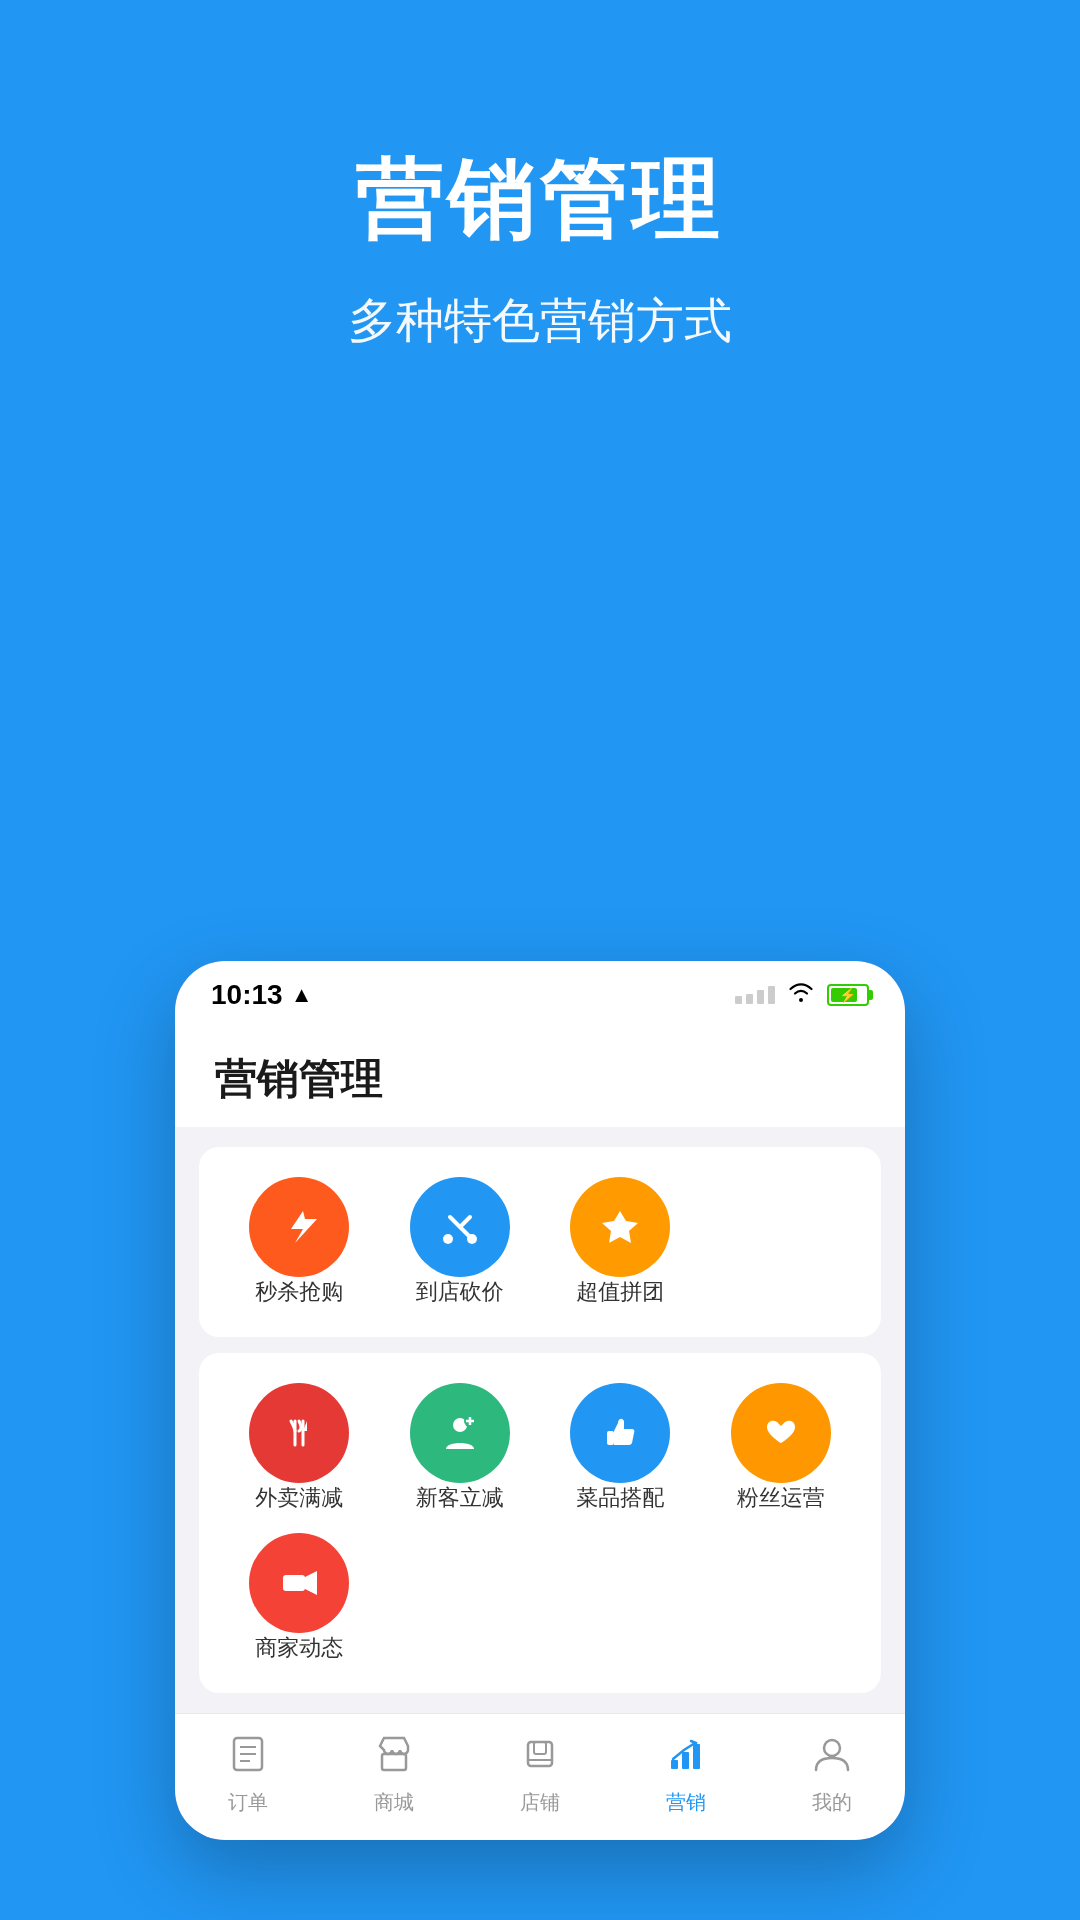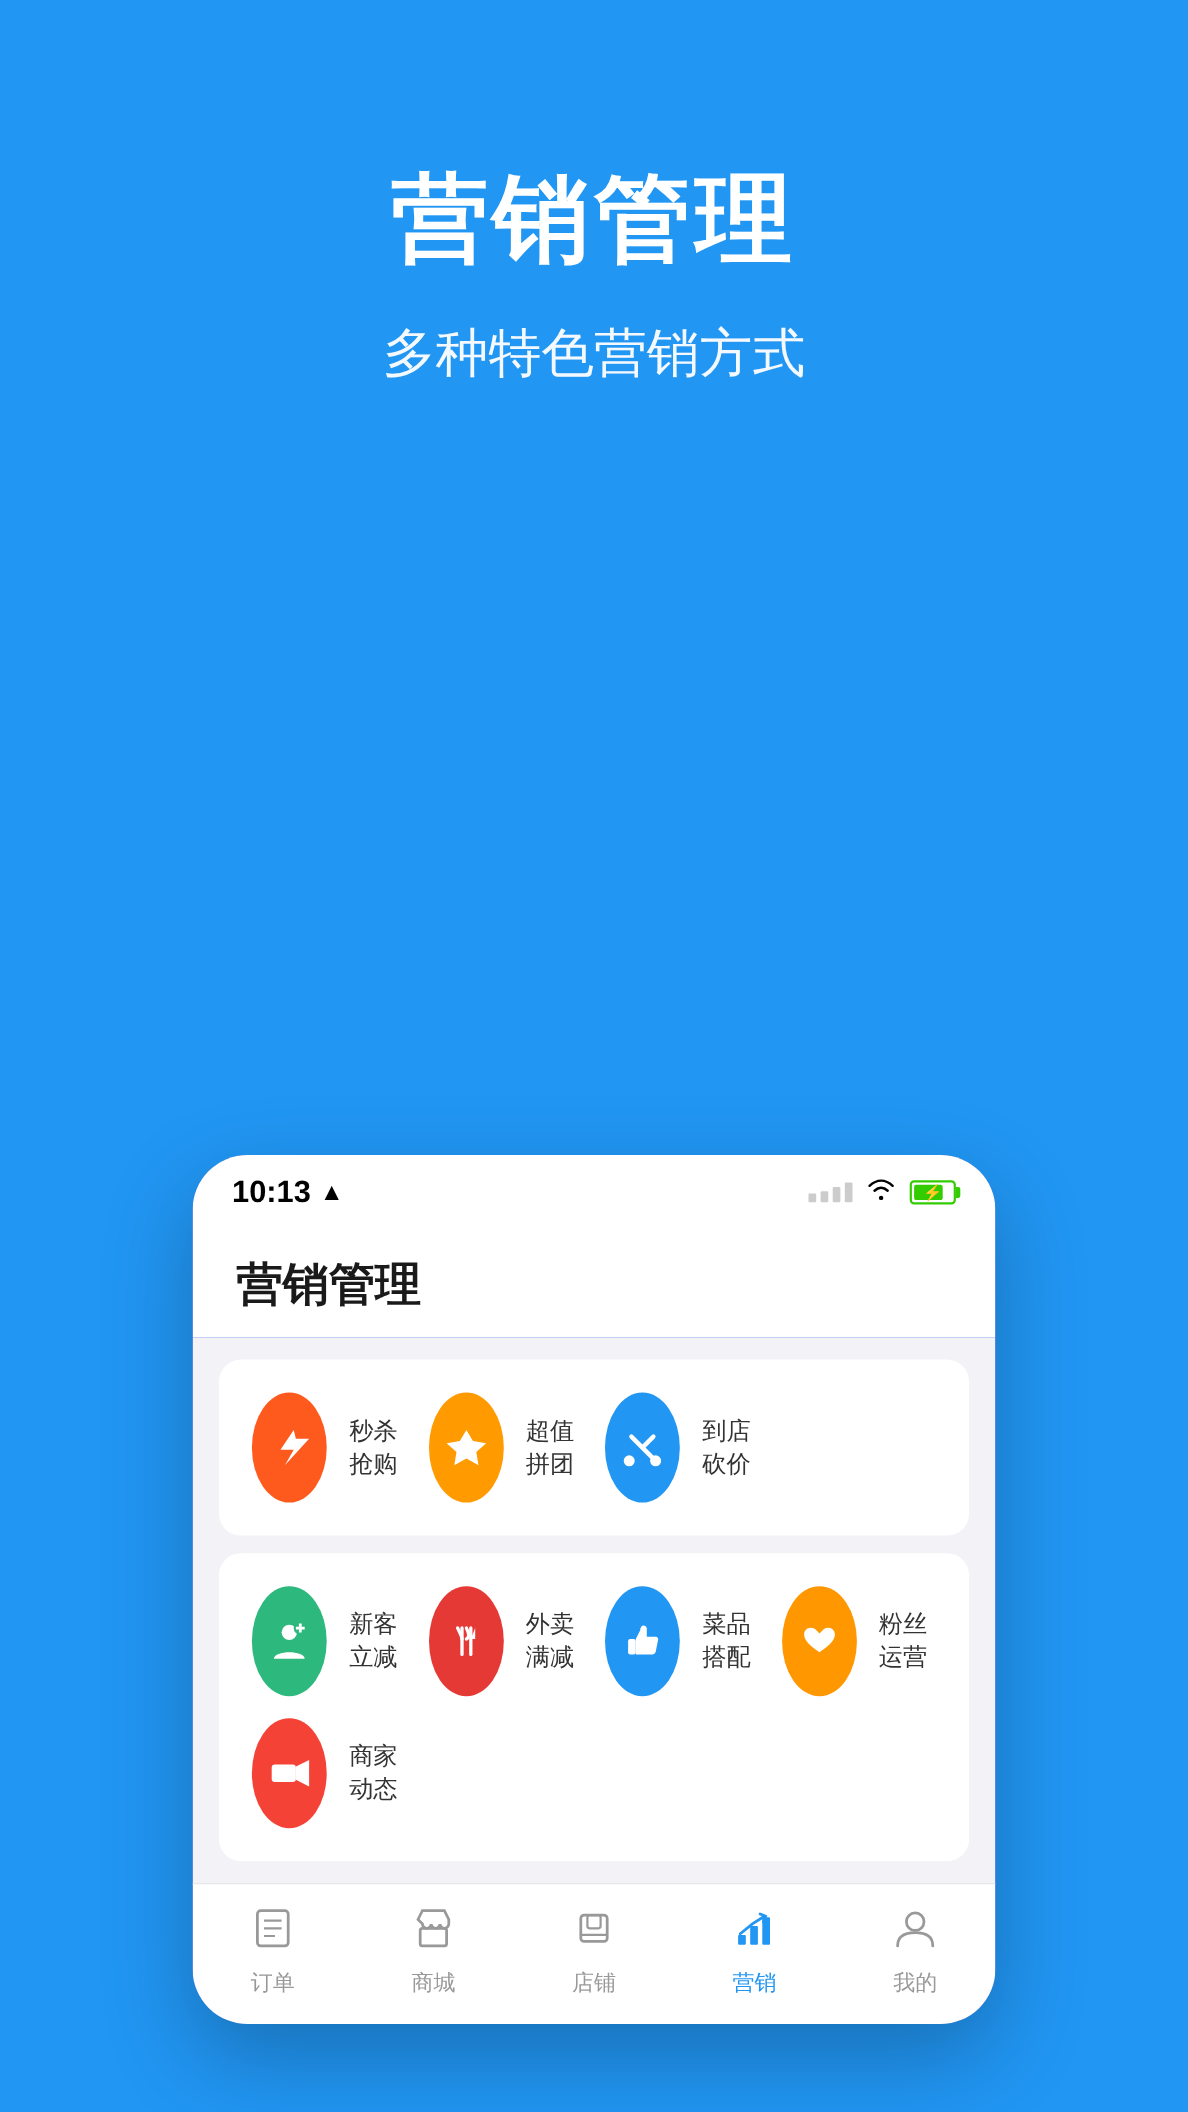--- a/index.html
+++ b/index.html
@@ -142,23 +142,23 @@
       color: #1a1a1a;
       margin-bottom: 30px;
     }
     .icon-grid {
       display: grid;
       grid-template-columns: repeat(4, 1fr);
       gap: 20px;
     }
     .grid-item {
       display: flex;
-      flex-direction: row;
-      align-items: center;
-      gap: 12px;
+      flex-direction: column;
+      align-items: center;
+      gap: 0;
       cursor: pointer;
     }
     .icon-circle {
       width: 100px;
       height: 100px;
       border-radius: 50%;
       display: flex;
       align-items: center;
       justify-content: center;
     }
@@ -256,77 +256,77 @@
 
             <svg width="52" height="52" viewBox="0 0 52 52" fill="none">
               <circle cx="26" cy="26" r="26" fill="#ff5a1e"></circle>
               <path d="M30 10L18 28h12l-8 14 22-24H32z" fill="white"></path>
             </svg>
           </div>
           <span class="icon-label">秒杀抢购</span>
         </div>
 
         <div class="grid-item">
-          <div class="icon-circle ic-orange">
-            <svg width="52" height="52" viewBox="0 0 52 52" fill="none">
-              <circle cx="26" cy="26" r="26" fill="#ff9a00"></circle>
-              <path d="M26 10 L32 20 L44 22 L35 30 L37 42 L26 36 L15 42 L17 30 L8 22 L20 20 Z" fill="white"></path>
-            </svg>
-          </div>
-          <span class="icon-label">超值拼团</span>
-        </div>
-
-        <div class="grid-item">
           <div class="icon-circle ic-blue">
             <svg width="52" height="52" viewBox="0 0 52 52" fill="none">
               <circle cx="26" cy="26" r="26" fill="#2196F3"></circle>
 
               <path d="M16 16 L36 36 M36 16 L26 26" stroke="white" stroke-width="4" stroke-linecap="round"></path>
               <circle cx="14" cy="38" r="5" fill="white"></circle>
               <circle cx="38" cy="38" r="5" fill="white"></circle>
             </svg>
           </div>
           <span class="icon-label">到店砍价</span>
         </div>
 
+        <div class="grid-item">
+          <div class="icon-circle ic-orange">
+            <svg width="52" height="52" viewBox="0 0 52 52" fill="none">
+              <circle cx="26" cy="26" r="26" fill="#ff9a00"></circle>
+              <path d="M26 10 L32 20 L44 22 L35 30 L37 42 L26 36 L15 42 L17 30 L8 22 L20 20 Z" fill="white"></path>
+            </svg>
+          </div>
+          <span class="icon-label">超值拼团</span>
+        </div>
+
 
       </div>
     </div>
 
     <div class="section-card">
       <div class="icon-grid">
+
+        <div class="grid-item">
+          <div class="icon-circle" style="background:#e53935;">
+            <svg width="52" height="52" viewBox="0 0 52 52" fill="none">
+              <circle cx="26" cy="26" r="26" fill="#e53935"></circle>
+
+              <line x1="22" y1="14" x2="22" y2="38" stroke="white" stroke-width="3" stroke-linecap="round"></line>
+              <path d="M18 14 Q22 22 22 24" stroke="white" stroke-width="3" fill="none" stroke-linecap="round"></path>
+              <path d="M26 14 Q30 22 26 24" stroke="white" stroke-width="3" fill="none" stroke-linecap="round"></path>
+              <line x1="30" y1="14" x2="30" y2="38" stroke="white" stroke-width="3" stroke-linecap="round"></line>
+              <path d="M30 24 L34 14 L34 24 Z" fill="white"></path>
+            </svg>
+          </div>
+          <span class="icon-label">外卖满减</span>
+        </div>
 
         <div class="grid-item">
           <div class="icon-circle" style="background:#2db87d;">
             <svg width="52" height="52" viewBox="0 0 52 52" fill="none">
               <circle cx="26" cy="26" r="26" fill="#2db87d"></circle>
 
               <circle cx="26" cy="18" r="7" fill="white"></circle>
               <path d="M12 42 C12 34 40 34 40 42" fill="white"></path>
               <circle cx="36" cy="14" r="6" fill="#2db87d"></circle>
               <line x1="36" y1="10" x2="36" y2="18" stroke="white" stroke-width="2.5"></line>
               <line x1="32" y1="14" x2="40" y2="14" stroke="white" stroke-width="2.5"></line>
             </svg>
           </div>
           <span class="icon-label">新客立减</span>
-        </div>
-
-        <div class="grid-item">
-          <div class="icon-circle" style="background:#e53935;">
-            <svg width="52" height="52" viewBox="0 0 52 52" fill="none">
-              <circle cx="26" cy="26" r="26" fill="#e53935"></circle>
-
-              <line x1="22" y1="14" x2="22" y2="38" stroke="white" stroke-width="3" stroke-linecap="round"></line>
-              <path d="M18 14 Q22 22 22 24" stroke="white" stroke-width="3" fill="none" stroke-linecap="round"></path>
-              <path d="M26 14 Q30 22 26 24" stroke="white" stroke-width="3" fill="none" stroke-linecap="round"></path>
-              <line x1="30" y1="14" x2="30" y2="38" stroke="white" stroke-width="3" stroke-linecap="round"></line>
-              <path d="M30 24 L34 14 L34 24 Z" fill="white"></path>
-            </svg>
-          </div>
-          <span class="icon-label">外卖满减</span>
         </div>
 
         <div class="grid-item">
           <div class="icon-circle ic-blue">
             <svg width="52" height="52" viewBox="0 0 52 52" fill="none">
               <circle cx="26" cy="26" r="26" fill="#2196F3"></circle>
 
               <path d="M24 16 C24 12 28 10 30 14 L30 22 L38 22 C40 22 41 24 40 26 L38 36 C37 38 35 38 34 38 L20 38 L20 24 L24 16Z" fill="white"></path>
               <rect x="13" y="24" width="7" height="14" rx="2" fill="white"></rect>
             </svg>

